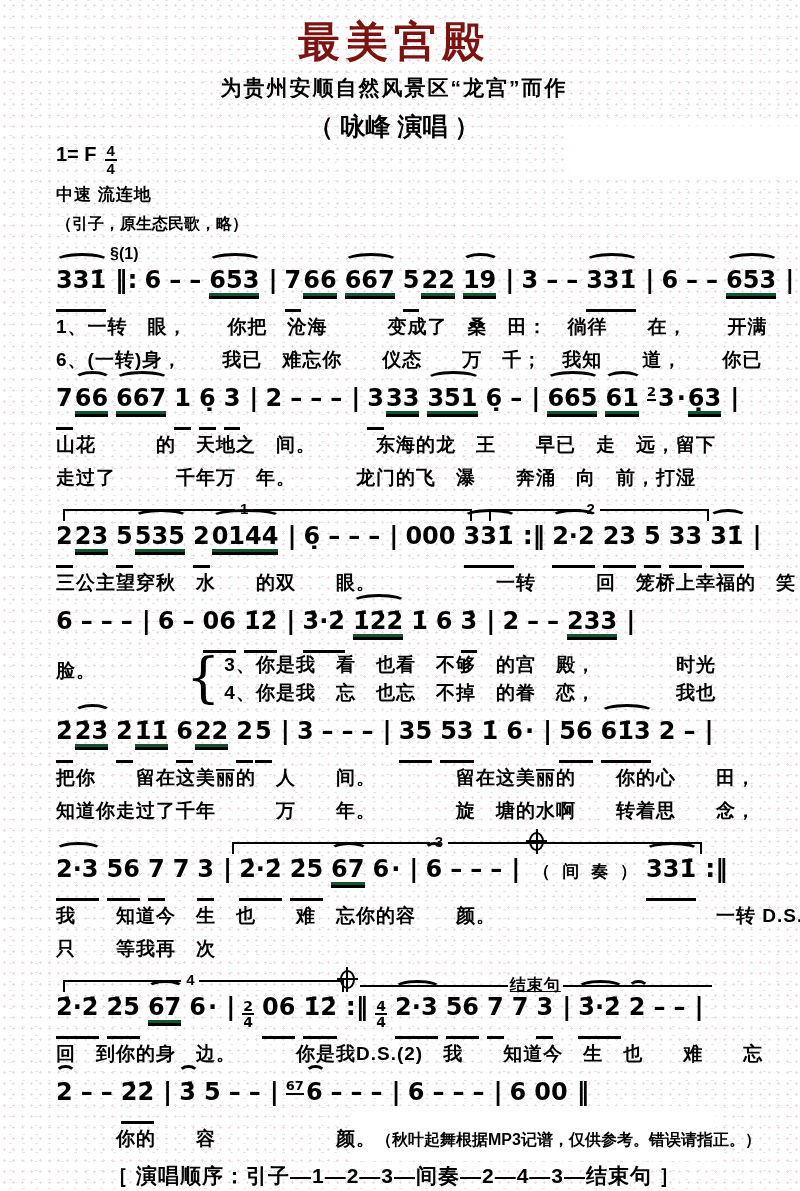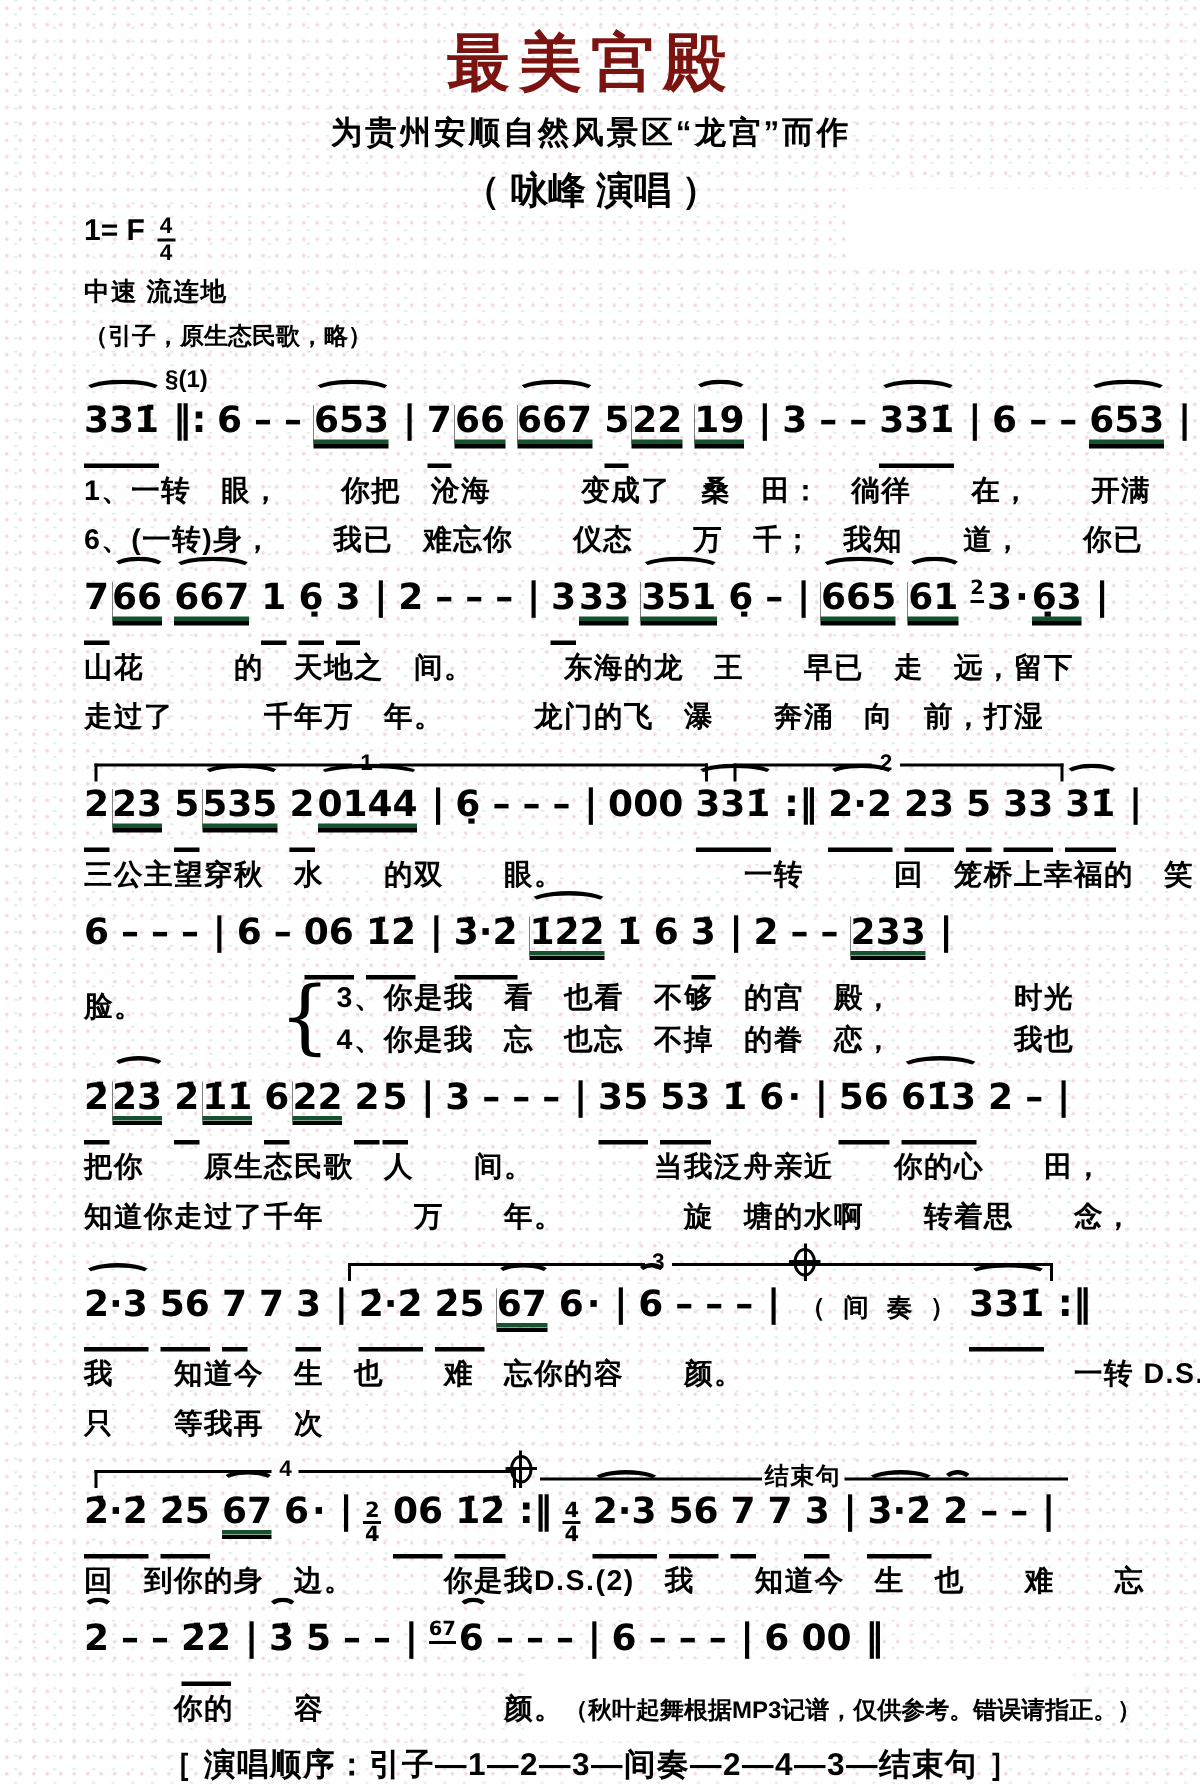--- a/index.html
+++ b/index.html
@@ -29,21 +29,21 @@
   .tempo{font-size:17px;font-weight:bold;margin-top:6px;letter-spacing:1px;}
   .intro{font-size:16px;font-weight:bold;margin-top:8px;}
 
   
   .system{position:relative;margin-top:10px;}
   .over{position:relative;height:20px;}
   .segno{position:absolute;top:0;font-size:16px;font-weight:bold;}
   .volta{position:absolute;top:8px;height:10px;border:2px solid #000;border-bottom:none;}
   .vlabel{position:absolute;top:-10px;left:42%;background:#fdfbfc;padding:0 5px;font-size:15px;font-weight:bold;line-height:1;}
   .hline{position:absolute;top:13px;border-top:2px solid #000;height:0;}
-  .hlabel{position:absolute;top:-10px;left:42%;background:#fdfbfc;padding:0 2px;font-size:16px;font-weight:bold;line-height:1;letter-spacing:1px;}
+  .hlabel{position:absolute;top:-10px;left:42%;background:#fdfbfc;padding:0 2px;font-size:16px;font-weight:bold;line-height:1;letter-spacing:1px;text-decoration:underline;}
   .codaw{position:absolute;top:-2px;width:13px;height:17px;}
   .coda{display:block;width:11px;height:15px;border:2px solid #000;border-radius:50%;position:relative;}
   .coda::before{content:"";position:absolute;left:50%;top:-5px;bottom:-5px;width:2px;background:#000;transform:translateX(-50%);}
   .coda::after{content:"";position:absolute;top:50%;left:-5px;right:-5px;height:2px;background:#000;transform:translateY(-50%);}
 
   .notes{display:flex;align-items:baseline;height:42px;font-family:"DejaVu Sans",sans-serif;
          font-size:24px;font-weight:bold;white-space:nowrap;}
   .tk{position:relative;display:inline-block;margin-right:8px;line-height:1.1;}
   .tk.j{margin-right:2px;}
   .u1{border-bottom:3px solid #000;padding-bottom:16px;}
@@ -250,21 +250,21 @@
             <span class="tk j">6</span>
             <span class="tk">·</span>
             <span class="bar">|</span>
             <span class="tk u1">56</span>
             <span class="tk u1 arc">61̇3</span>
             <span class="tk">2</span>
             <span class="tk">–</span>
             <span class="bar">|</span>
           </div>
           <div class="lyric">
-            <span>把你　　原生态民歌　人　　间。　　　　当我泛舟亲近　　你的心　　田，</span>
+            <span>把你　　留在这美丽的　人　　间。　　　　留在这美丽的　　你的心　　田，</span>
           </div>
           <div class="lyric">
             <span>知道你走过了千年　　　万　　年。　　　　旋　塘的水啊　　转着思　　念，</span>
           </div>
         </div>
         <div class="system">
           <div class="over">
             <span class="volta" style="left: 26%; width: 69%;">
               <span class="vlabel">3</span>
             </span>

